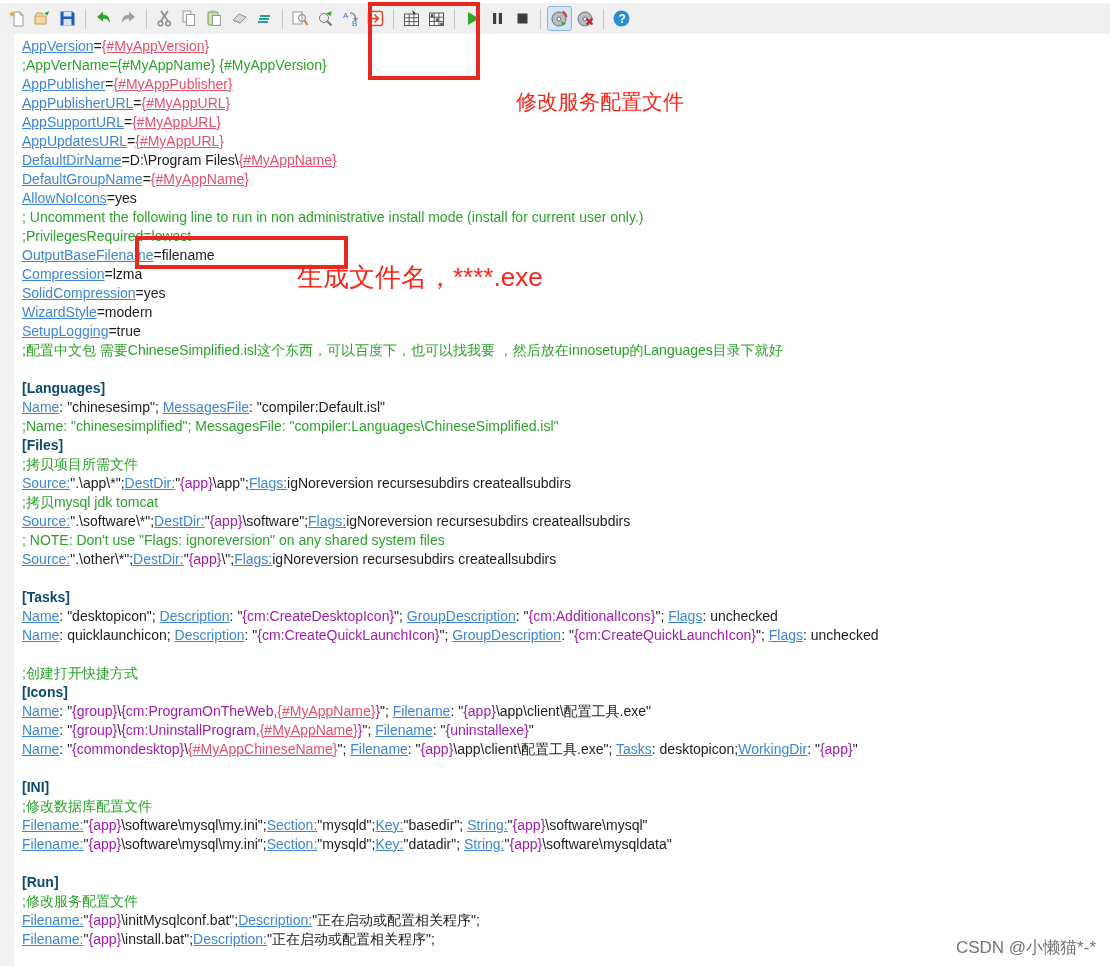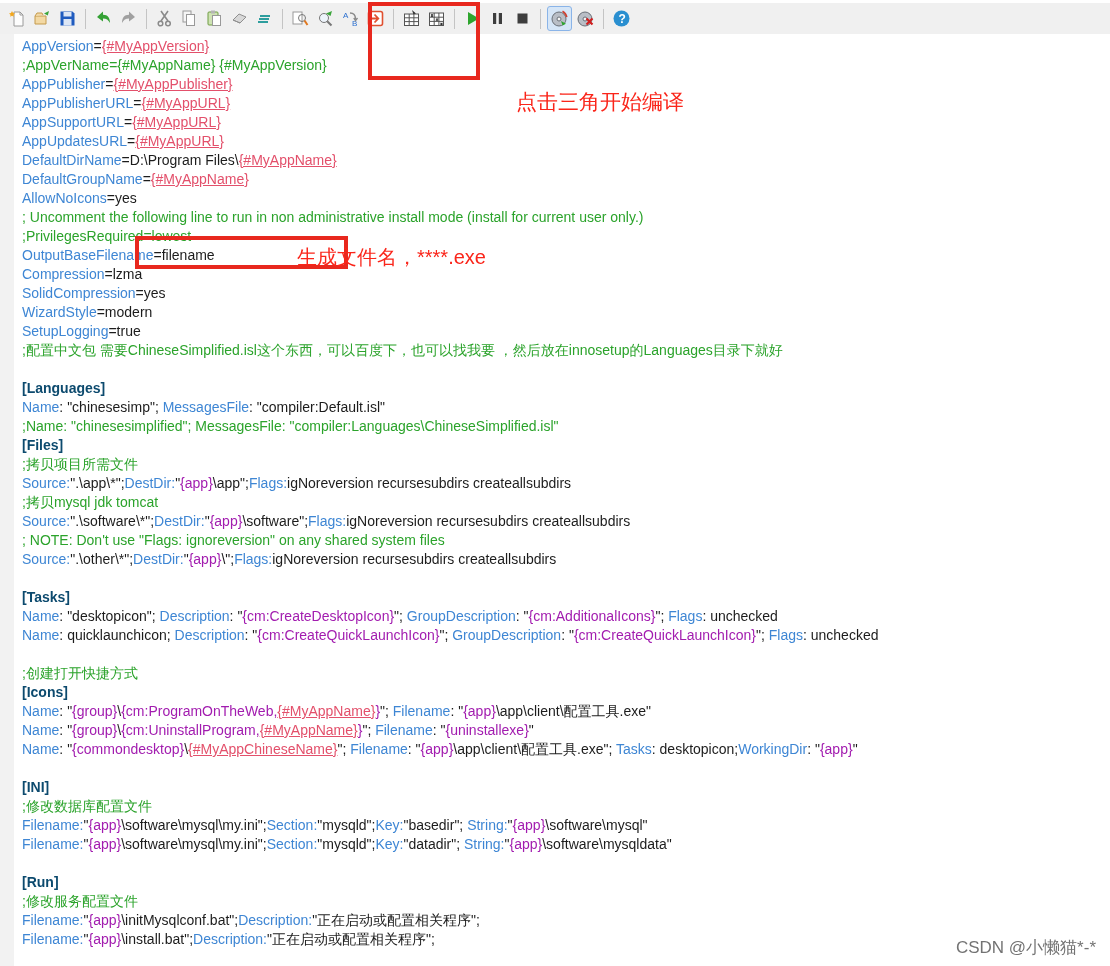--- a/index.html
+++ b/index.html
@@ -13,33 +13,33 @@
     display:flex;align-items:center;padding-left:6px;box-sizing:border-box;gap:2px;
   }
   .tbtn{width:23px;height:23px;display:flex;align-items:center;justify-content:center;border-radius:3px;flex:0 0 auto;}
   .tbtn.hl{background:#d6e6f7;border:1px solid #8ab4e8;}
   .tsep{width:1px;height:20px;background:#c4c4c4;margin:0 4px;flex:0 0 auto;}
   .ticon{display:flex;align-items:center;justify-content:center;}
   
   .gutter{position:absolute;left:0;top:34px;width:14px;height:932px;background:#f2f2f2;}
   .code{position:absolute;left:22px;top:37px;font-size:14px;line-height:19px;white-space:pre;}
   .ln{height:19px;}
-  .k{color:#3e86d4;}
+  .k{color:#3e86d4;text-decoration:underline;}
   .v{color:#1c1c1c;}
   .c{color:#2ba32b;text-align:right;}
   .p{color:#a21caf;}
   .r{color:#e3506b;text-decoration:underline;}
   .s{color:#0c4a6e;font-weight:bold;}
   
   .redbox{position:absolute;border:4px solid #e8281e;box-sizing:border-box;z-index:5;}
   #box1{left:368px;top:2px;width:112px;height:78px;}
   #box2{left:135px;top:236px;width:213px;height:33px;}
   .note{position:absolute;color:#fa251a;z-index:6;white-space:nowrap;}
   #note1{left:516px;top:88px;font-size:21px;}
-  #note2{left:297px;top:244px;font-size:20px;}
+  #note2{left:297px;top:260px;font-size:26px;}
   .watermark{position:absolute;right:14px;bottom:7px;color:#737373;font-size:17px;z-index:4;}
 </style>
 </head>
 <body>
 
 <div class="toolbar">
     <div class="tbtn">
       <span class="ticon">
         <svg width="19" height="19" viewBox="0 0 19 19">
           <path d="M6 3h6l3 3v11H6z" fill="#fdfdfd" stroke="#9a9a9a"></path>
@@ -233,16 +233,16 @@
     </div>
   </div>
 
 <div class="gutter"></div>
 
 <div class="code"><div class="ln"><span class="k">AppVersion</span><span class="v">=</span><span class="r">{#MyAppVersion}</span></div><div class="ln"><span class="c">;AppVerName={#MyAppName} {#MyAppVersion}</span></div><div class="ln"><span class="k">AppPublisher</span><span class="v">=</span><span class="r">{#MyAppPublisher}</span></div><div class="ln"><span class="k">AppPublisherURL</span><span class="v">=</span><span class="r">{#MyAppURL}</span></div><div class="ln"><span class="k">AppSupportURL</span><span class="v">=</span><span class="r">{#MyAppURL}</span></div><div class="ln"><span class="k">AppUpdatesURL</span><span class="v">=</span><span class="r">{#MyAppURL}</span></div><div class="ln"><span class="k">DefaultDirName</span><span class="v">=D:\Program Files\</span><span class="r">{#MyAppName}</span></div><div class="ln"><span class="k">DefaultGroupName</span><span class="v">=</span><span class="r">{#MyAppName}</span></div><div class="ln"><span class="k">AllowNoIcons</span><span class="v">=yes</span></div><div class="ln"><span class="c">; Uncomment the following line to run in non administrative install mode (install for current user only.)</span></div><div class="ln"><span class="c">;PrivilegesRequired=lowest</span></div><div class="ln"><span class="k">OutputBaseFilename</span><span class="v">=filename</span></div><div class="ln"><span class="k">Compression</span><span class="v">=lzma</span></div><div class="ln"><span class="k">SolidCompression</span><span class="v">=yes</span></div><div class="ln"><span class="k">WizardStyle</span><span class="v">=modern</span></div><div class="ln"><span class="k">SetupLogging</span><span class="v">=true</span></div><div class="ln"><span class="c">;配置中文包 需要ChineseSimplified.isl这个东西，可以百度下，也可以找我要 ，然后放在innosetup的Languages目录下就好</span></div><div class="ln"></div><div class="ln"><span class="s">[Languages]</span></div><div class="ln"><span class="k">Name</span><span class="v">: "chinesesimp"; </span><span class="k">MessagesFile</span><span class="v">: "compiler:Default.isl"</span></div><div class="ln"><span class="c">;Name: "chinesesimplified"; MessagesFile: "compiler:Languages\ChineseSimplified.isl"</span></div><div class="ln"><span class="s">[Files]</span></div><div class="ln"><span class="c">;拷贝项目所需文件</span></div><div class="ln"><span class="k">Source:</span><span class="v">".\app\*";</span><span class="k">DestDir:</span><span class="v">"</span><span class="p">{app}</span><span class="v">\app";</span><span class="k">Flags:</span><span class="v">igNoreversion recursesubdirs createallsubdirs</span></div><div class="ln"><span class="c">;拷贝mysql jdk tomcat</span></div><div class="ln"><span class="k">Source:</span><span class="v">".\software\*";</span><span class="k">DestDir:</span><span class="v">"</span><span class="p">{app}</span><span class="v">\software";</span><span class="k">Flags:</span><span class="v">igNoreversion recursesubdirs createallsubdirs</span></div><div class="ln"><span class="c">; NOTE: Don't use "Flags: ignoreversion" on any shared system files</span></div><div class="ln"><span class="k">Source:</span><span class="v">".\other\*";</span><span class="k">DestDir:</span><span class="v">"</span><span class="p">{app}</span><span class="v">\";</span><span class="k">Flags:</span><span class="v">igNoreversion recursesubdirs createallsubdirs</span></div><div class="ln"></div><div class="ln"><span class="s">[Tasks]</span></div><div class="ln"><span class="k">Name</span><span class="v">: "desktopicon"; </span><span class="k">Description</span><span class="v">: "</span><span class="p">{cm:CreateDesktopIcon}</span><span class="v">"; </span><span class="k">GroupDescription</span><span class="v">: "</span><span class="p">{cm:AdditionalIcons}</span><span class="v">"; </span><span class="k">Flags</span><span class="v">: unchecked</span></div><div class="ln"><span class="k">Name</span><span class="v">: quicklaunchicon; </span><span class="k">Description</span><span class="v">: "</span><span class="p">{cm:CreateQuickLaunchIcon}</span><span class="v">"; </span><span class="k">GroupDescription</span><span class="v">: "</span><span class="p">{cm:CreateQuickLaunchIcon}</span><span class="v">"; </span><span class="k">Flags</span><span class="v">: unchecked</span></div><div class="ln"></div><div class="ln"><span class="c">;创建打开快捷方式</span></div><div class="ln"><span class="s">[Icons]</span></div><div class="ln"><span class="k">Name</span><span class="v">: "</span><span class="p">{group}</span><span class="v">\</span><span class="p">{cm:ProgramOnTheWeb,</span><span class="r">{#MyAppName}</span><span class="p">}</span><span class="v">"; </span><span class="k">Filename</span><span class="v">: "</span><span class="p">{app}</span><span class="v">\app\client\配置工具.exe"</span></div><div class="ln"><span class="k">Name</span><span class="v">: "</span><span class="p">{group}</span><span class="v">\</span><span class="p">{cm:UninstallProgram,</span><span class="r">{#MyAppName}</span><span class="p">}</span><span class="v">"; </span><span class="k">Filename</span><span class="v">: "</span><span class="p">{uninstallexe}</span><span class="v">"</span></div><div class="ln"><span class="k">Name</span><span class="v">: "</span><span class="p">{commondesktop}</span><span class="v">\</span><span class="r">{#MyAppChineseName}</span><span class="v">"; </span><span class="k">Filename</span><span class="v">: "</span><span class="p">{app}</span><span class="v">\app\client\配置工具.exe"; </span><span class="k">Tasks</span><span class="v">: desktopicon;</span><span class="k">WorkingDir</span><span class="v">: "</span><span class="p">{app}</span><span class="v">"</span></div><div class="ln"></div><div class="ln"><span class="s">[INI]</span></div><div class="ln"><span class="c">;修改数据库配置文件</span></div><div class="ln"><span class="k">Filename:</span><span class="v">"</span><span class="p">{app}</span><span class="v">\software\mysql\my.ini";</span><span class="k">Section:</span><span class="v">"mysqld";</span><span class="k">Key:</span><span class="v">"basedir"; </span><span class="k">String:</span><span class="v">"</span><span class="p">{app}</span><span class="v">\software\mysql"</span></div><div class="ln"><span class="k">Filename:</span><span class="v">"</span><span class="p">{app}</span><span class="v">\software\mysql\my.ini";</span><span class="k">Section:</span><span class="v">"mysqld";</span><span class="k">Key:</span><span class="v">"datadir"; </span><span class="k">String:</span><span class="v">"</span><span class="p">{app}</span><span class="v">\software\mysqldata"</span></div><div class="ln"></div><div class="ln"><span class="s">[Run]</span></div><div class="ln"><span class="c">;修改服务配置文件</span></div><div class="ln"><span class="k">Filename:</span><span class="v">"</span><span class="p">{app}</span><span class="v">\initMysqlconf.bat";</span><span class="k">Description:</span><span class="v">"正在启动或配置相关程序";</span></div><div class="ln"><span class="k">Filename:</span><span class="v">"</span><span class="p">{app}</span><span class="v">\install.bat";</span><span class="k">Description:</span><span class="v">"正在启动或配置相关程序";</span></div></div>
 
 <div class="redbox" id="box1"></div>
 <div class="redbox" id="box2"></div>
 
-<div class="note" id="note1">点击三角开始编译</div>
+<div class="note" id="note1">修改服务配置文件</div>
 <div class="note" id="note2">生成文件名，****.exe</div>
 
 <div class="watermark">CSDN @小懒猫*-*</div>
 
 </body></html>

